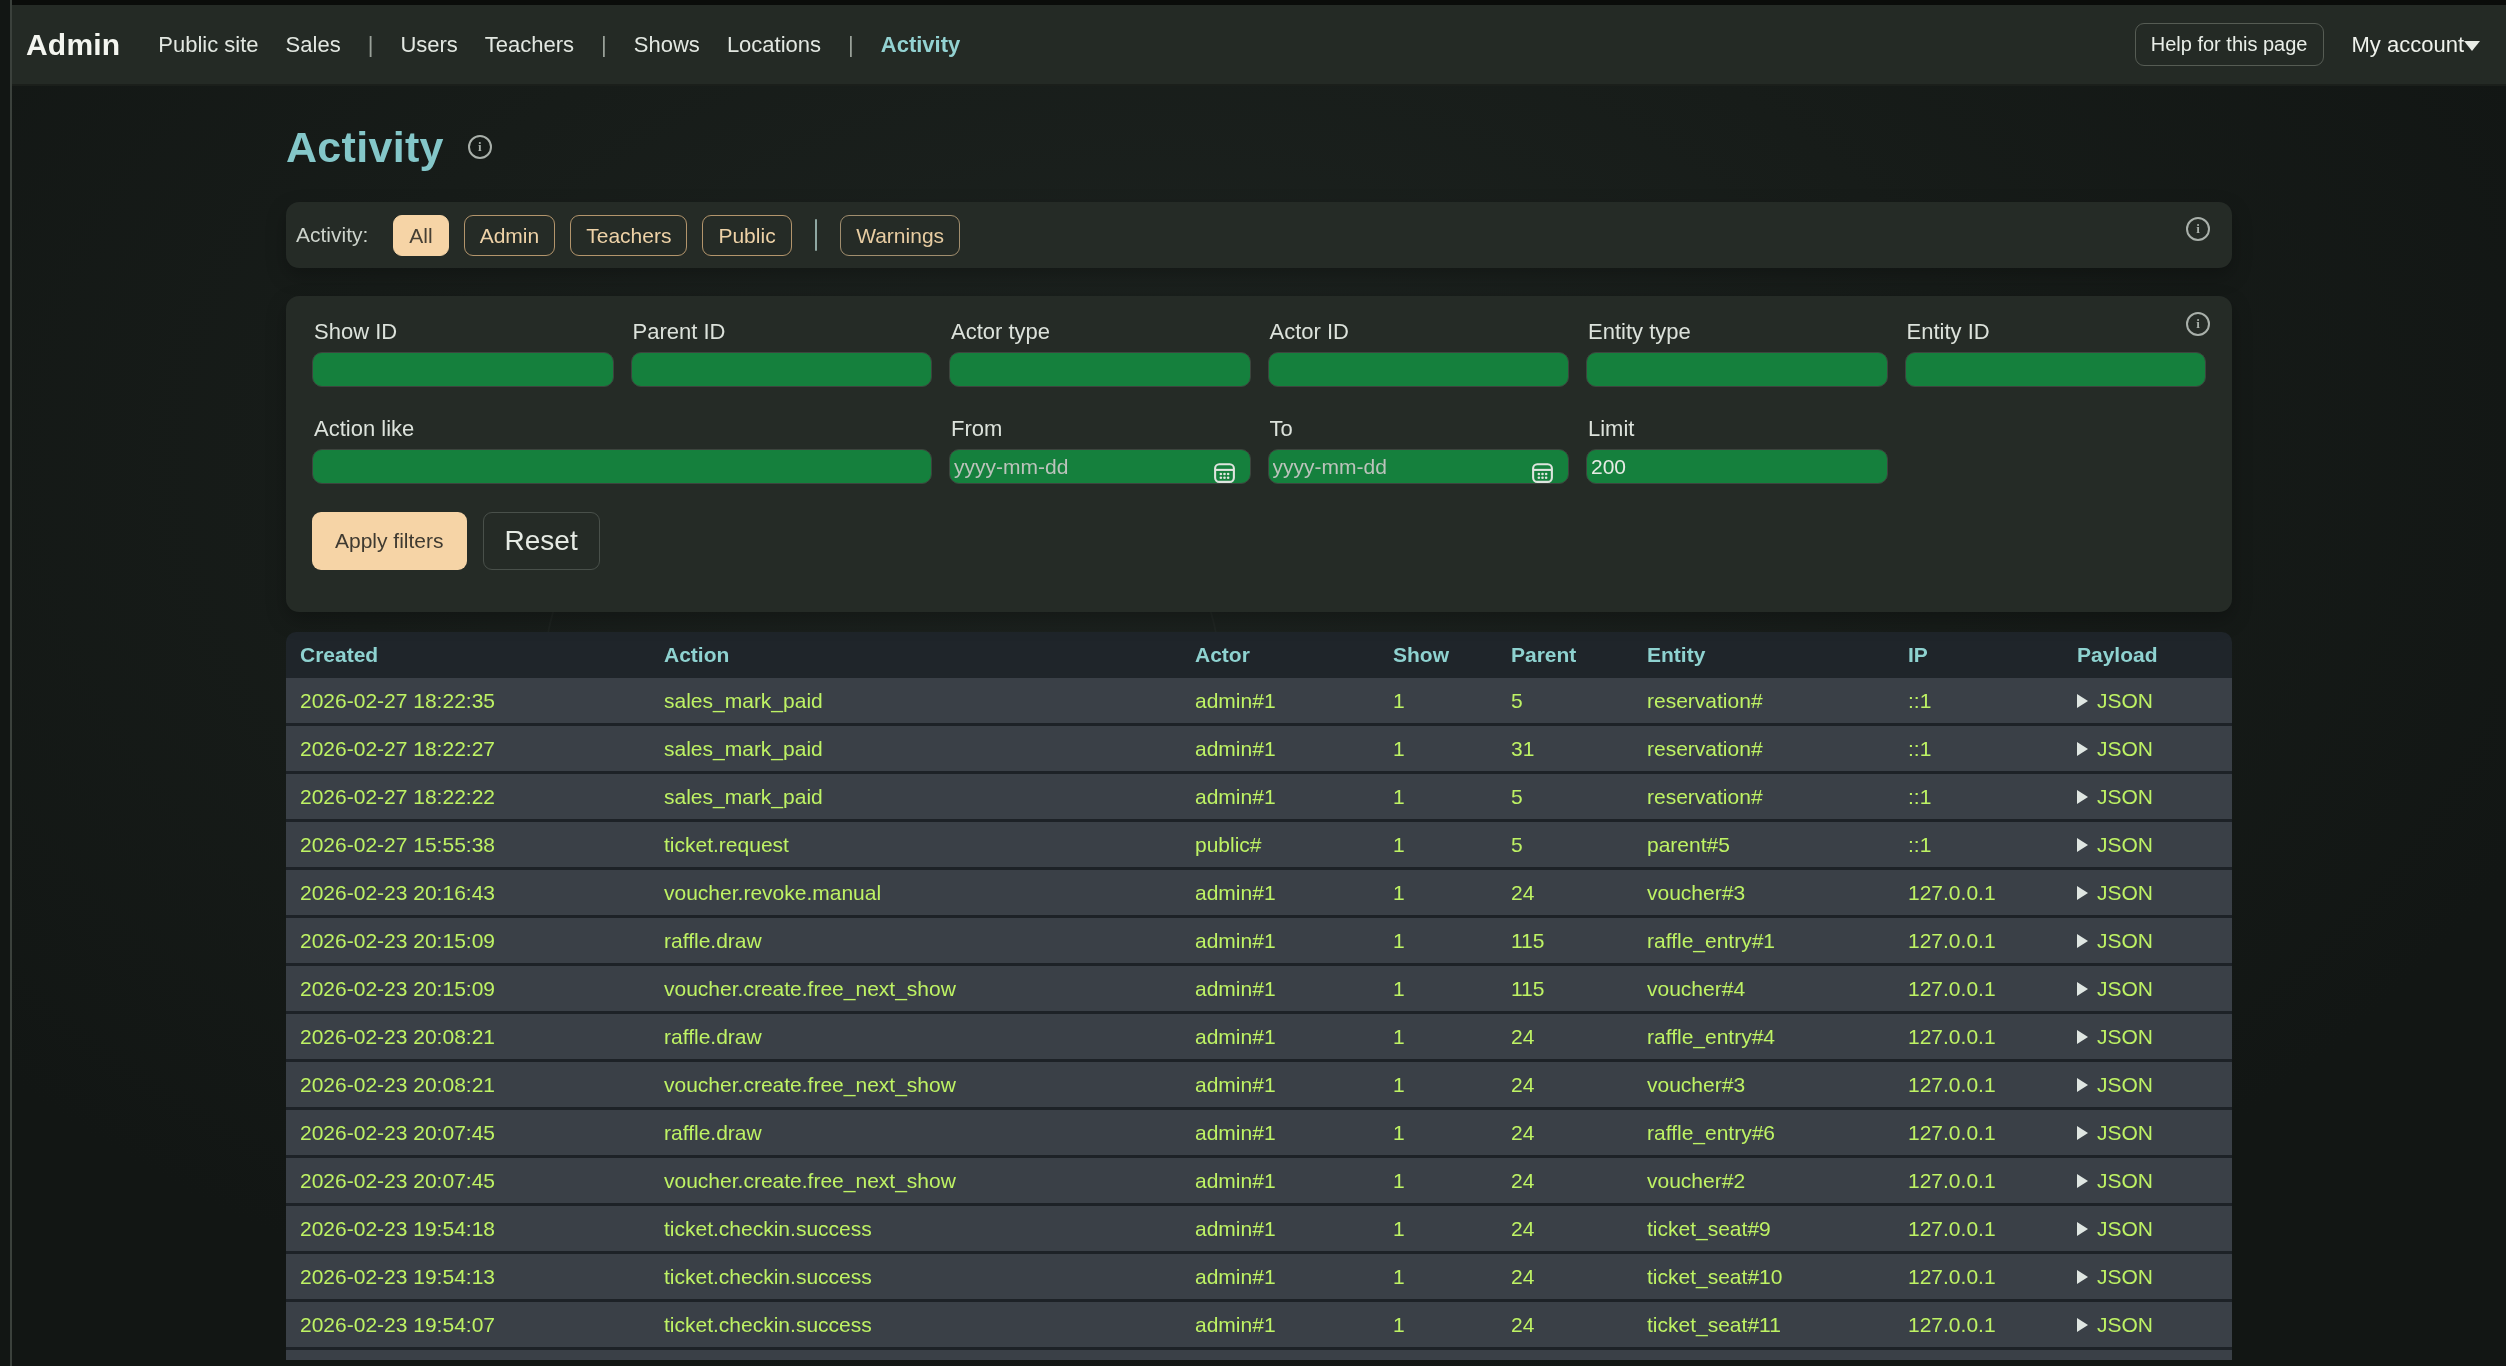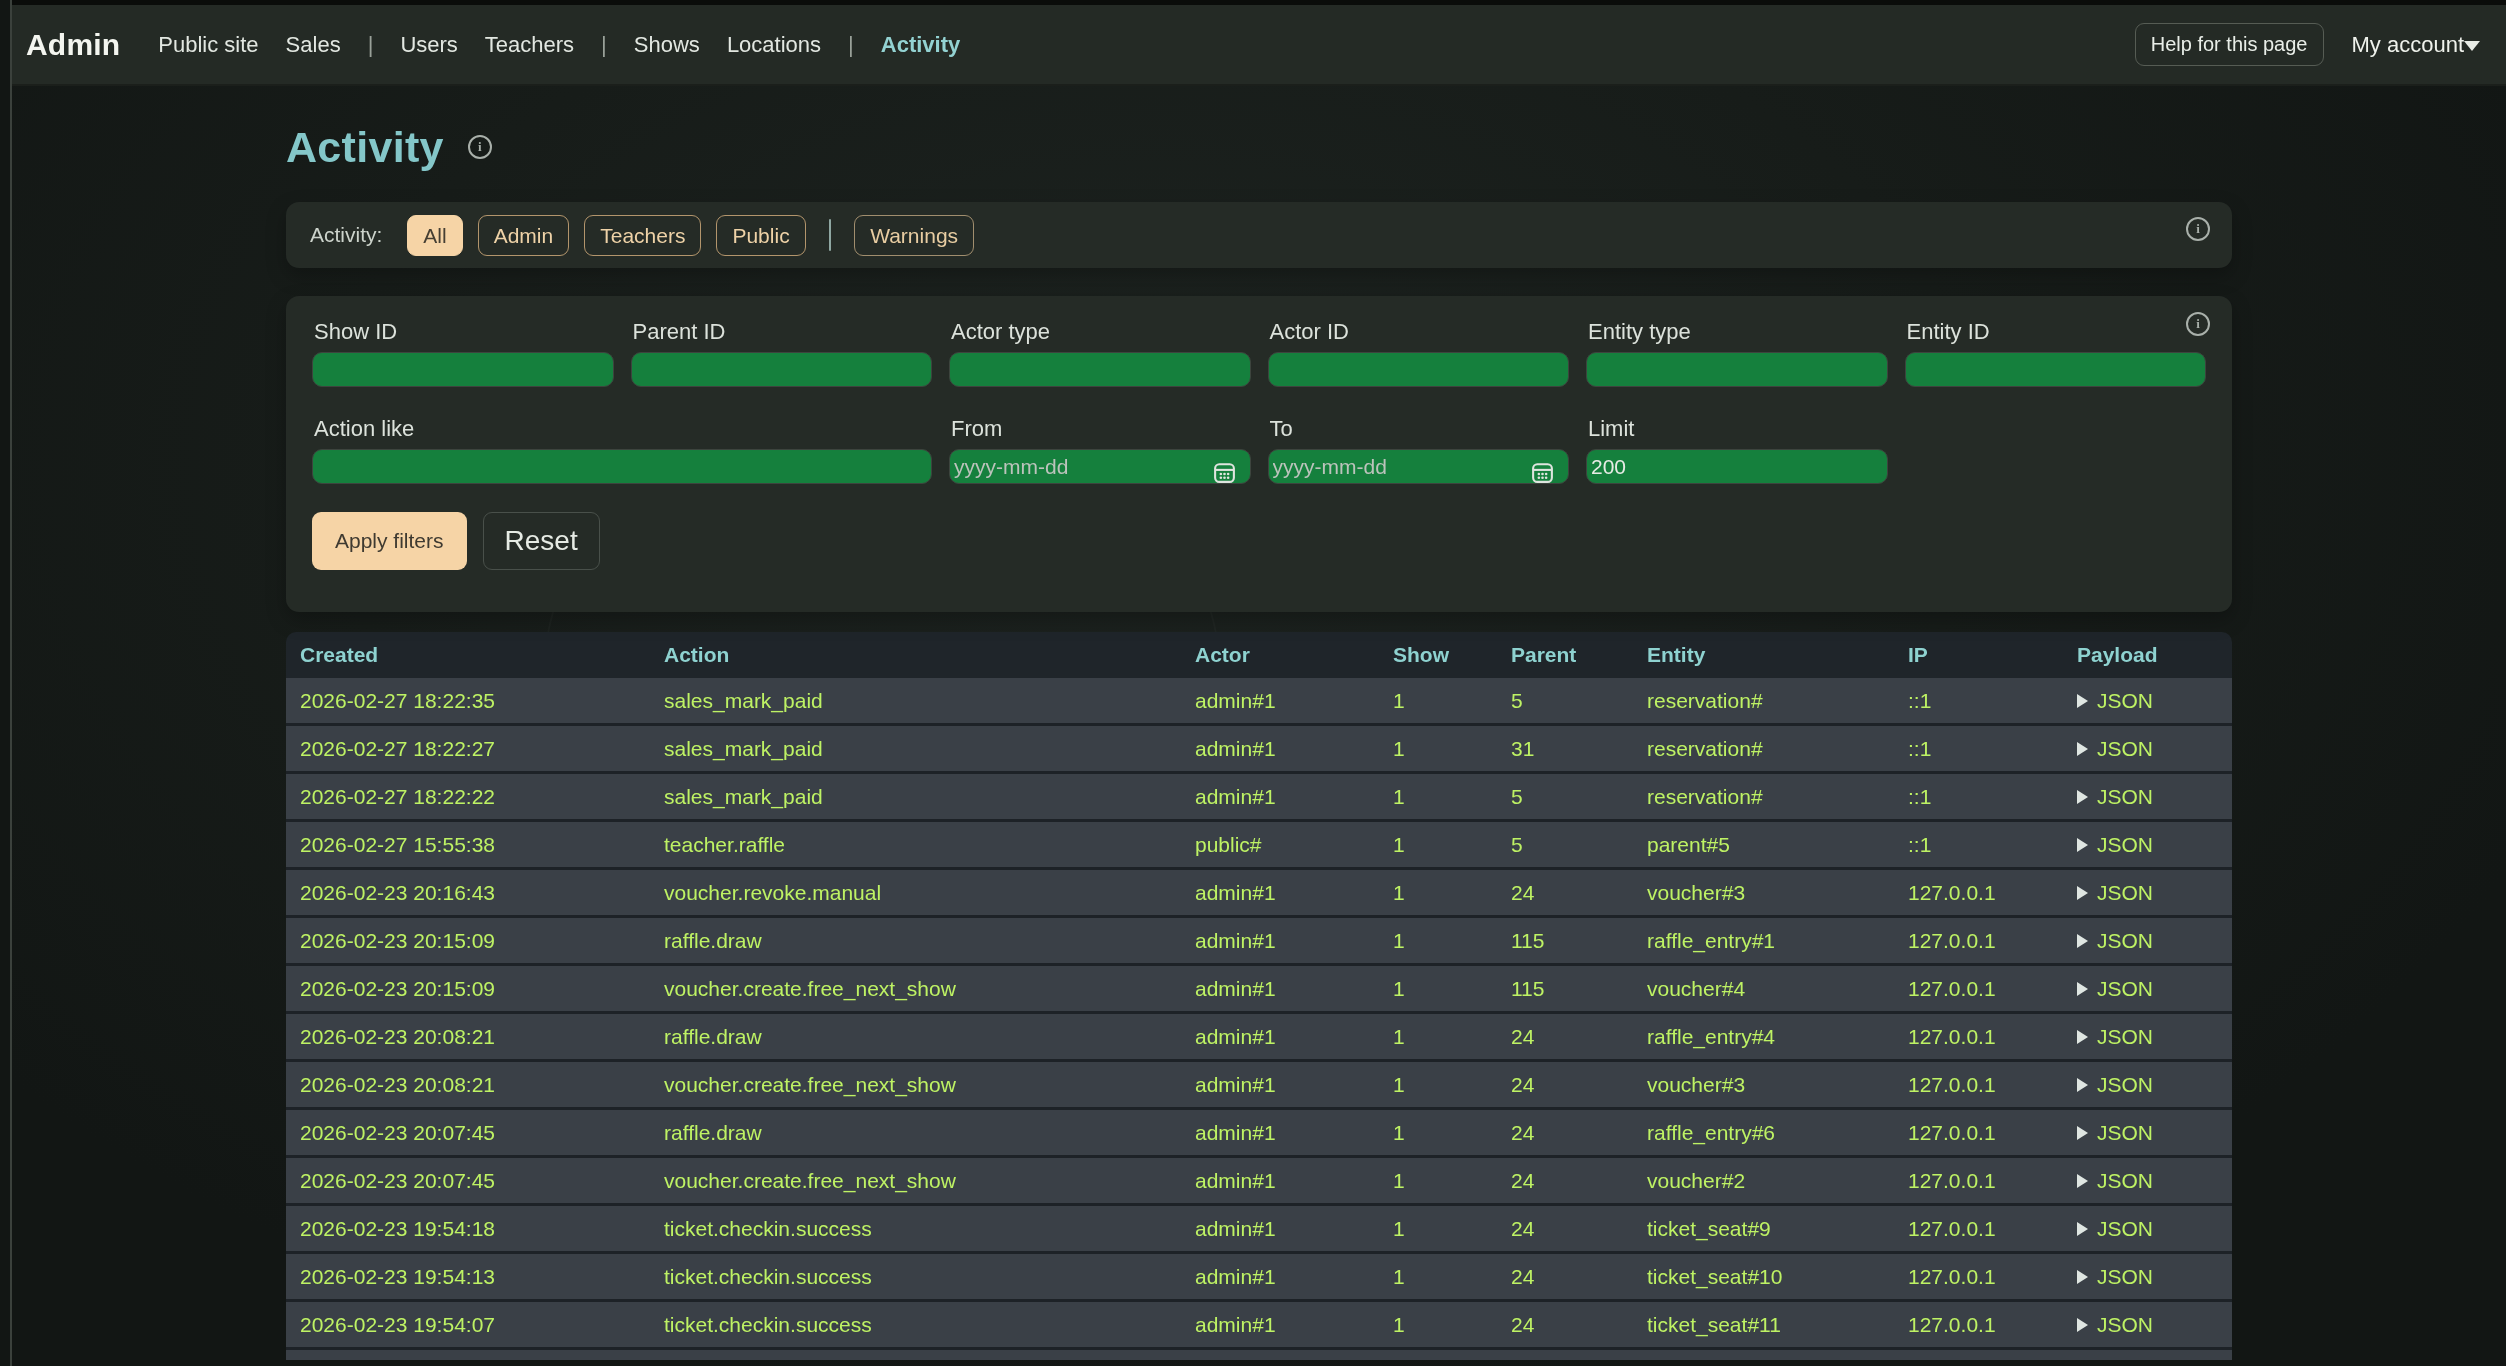--- a/index.html
+++ b/index.html
@@ -34,21 +34,21 @@
   .content{position:absolute;left:286px;top:86px;width:1946px;}
   .title-row{margin-top:36px;display:flex;align-items:center;gap:24px;height:50px;}
   .page-title{margin:0;font-size:43px;line-height:50px;font-weight:700;color:#84c7c9;letter-spacing:0.3px;}
   .info-icon{width:20px;height:20px;border:2px solid #a9b0aa;border-radius:50%;color:#a9b0aa;
     display:inline-flex;align-items:center;justify-content:center;font-size:13px;font-weight:600;
     font-family:"Liberation Serif","DejaVu Serif",serif;cursor:pointer;flex:0 0 auto;}
 
   .panel{background:#252b26;border-radius:13px;box-shadow:0 8px 20px rgba(0,0,0,0.25);position:relative;}
 
   
-  .seg-bar{margin-top:30px;height:66px;display:flex;align-items:center;padding:0 24px;box-sizing:border-box;gap:15px;}
+  .seg-bar{margin-top:30px;height:66px;display:flex;align-items:center;padding:0 10px;box-sizing:border-box;gap:15px;}
   .seg-label{font-size:21px;color:#ccd3cb;margin-right:10px;}
   .seg-btn{font-family:inherit;font-size:21px;border-radius:9px;padding:8px 15px;cursor:pointer;line-height:23px;}
   .seg-selected{background:#f6d4a6;border:1.5px solid #f6d4a6;color:#463f33;}
   .seg-outline{background:transparent;border:1.5px solid #b3956c;color:#eed2a7;}
   .seg-outline.warn{border-color:#a18e6e;color:#e8cda2;}
   .seg-pipe{width:2.5px;height:32px;background:#8fa7a2;margin:0 8px;border-radius:2px;}
   .bar-info{position:absolute;right:22px;top:15px;}
 
   
   .filters{margin-top:28px;padding:24px 26px 42px 26px;box-sizing:border-box;}
@@ -256,21 +256,21 @@
     <span>5</span>
     <span>reservation#</span>
     <span>::1</span>
     <span class="payload-cell">
       <span class="tri-right"></span>
       <span>JSON</span>
     </span>
   </div>
         <div class="grid-row t-row">
     <span>2026-02-27 15:55:38</span>
-    <span>teacher.raffle</span>
+    <span>ticket.request</span>
     <span>public#</span>
     <span>1</span>
     <span>5</span>
     <span>parent#5</span>
     <span>::1</span>
     <span class="payload-cell">
       <span class="tri-right"></span>
       <span>JSON</span>
     </span>
   </div>

